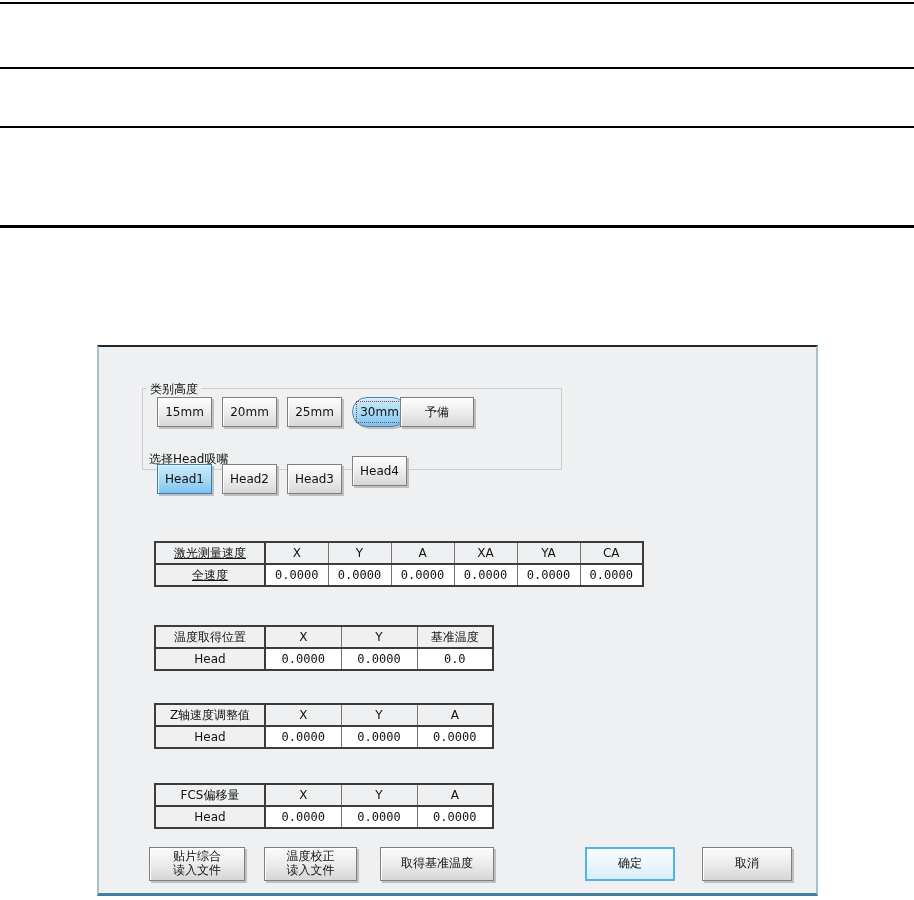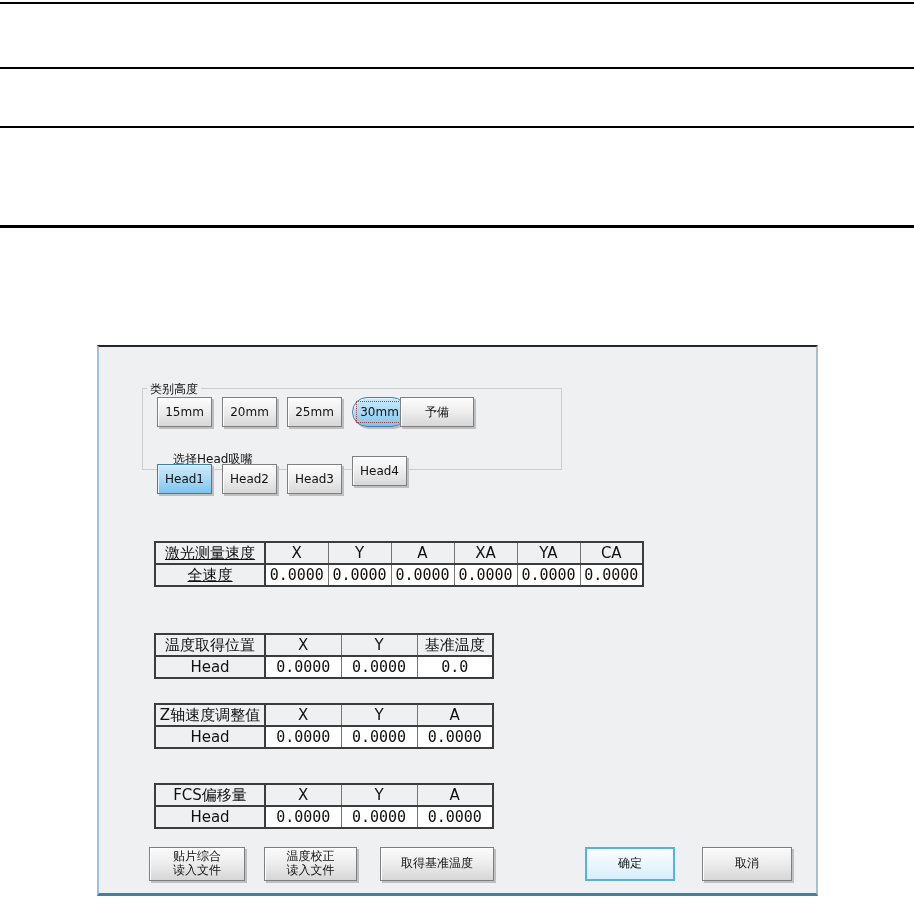--- a/index.html
+++ b/index.html
@@ -30,21 +30,21 @@
   }
   .titlebar .title-text {
     position:absolute; left:9px; top:4px;
     font-size:12px; color:#1d2430; letter-spacing:0.5px; white-space:nowrap;
   }
   .dialog-body { position:absolute; left:0; top:23px; width:717px; height:523px; }
 
   
   .groupbox { position:absolute; border:1px solid #cdcdcd; background:transparent;padding-left:16px; }
   .group1 { left:43px; top:18px; width:420px; height:82px; }
-  .group2 { left:43px; top:87px;  width:600px; height:52px; border:none;margin-left:24px; }
+  .group2 { left:43px; top:87px;  width:600px; height:52px; border:none; }
   .group-label {
     position:absolute; top:-8px; left:4px; background:#eef0f1; padding:0 3px;
     font-size:12px; color:#111111; white-space:nowrap;
   }
   .group2 .group-label { top:-6px; }
 
   
   .btn3d {
     position:absolute; height:30px;
     background:linear-gradient(180deg,#fdfdfd 0%,#ededed 50%,#d7d7d7 100%);
@@ -76,31 +76,31 @@
   .b-h2 { left:123px; top:94px; width:55px; }
   .b-h3 { left:188px; top:94px; width:55px; }
   .b-h4 { left:253px; top:86px; width:55px; }
 
   
   table.ptable {
     position:absolute; border-collapse:collapse;
     border:2px solid #3c3c3c; background:#eef0f1;
   }
   table.ptable td {
-    border:1px solid #757575; font-size:15px; color:#111111;
+    border:1px solid #757575; font-size:12px; color:#111111;
     text-align:center; vertical-align:middle; height:22px; padding:0;
   }
   table.ptable tr.hdr td { border-bottom:2px solid #3c3c3c; }
   table.ptable td.rowlab { border-right:2px solid #3c3c3c; background:#eef0f1; }
   table.ptable td.val { background:#ffffff; font-family:"DejaVu Sans Mono","Liberation Mono",monospace; }
   table.ptable td.colhdr { background:#eef0f1; }
   .t-laser { left:55px; top:171px; }
   .t-laser td.rowlab { width:110px; text-decoration:underline; }
   .t-laser td.c6 { width:63px; }
-  .t-temp  { left:55px; top:255px;margin-top:8px; }
+  .t-temp  { left:55px; top:255px; }
   .t-zaxis { left:55px; top:333px; }
   .t-fcs   { left:55px; top:413px; }
   .t-temp td.rowlab, .t-zaxis td.rowlab, .t-fcs td.rowlab { width:110px; }
   .t-temp td.c3, .t-zaxis td.c3, .t-fcs td.c3 { width:76px; }
 
   
   .footer-btn {
     position:absolute; top:477px; height:34px;
     background:linear-gradient(180deg,#fbfbfb 0%,#ececec 50%,#d6d6d6 100%);
     border:1px solid #7f7f7f;

